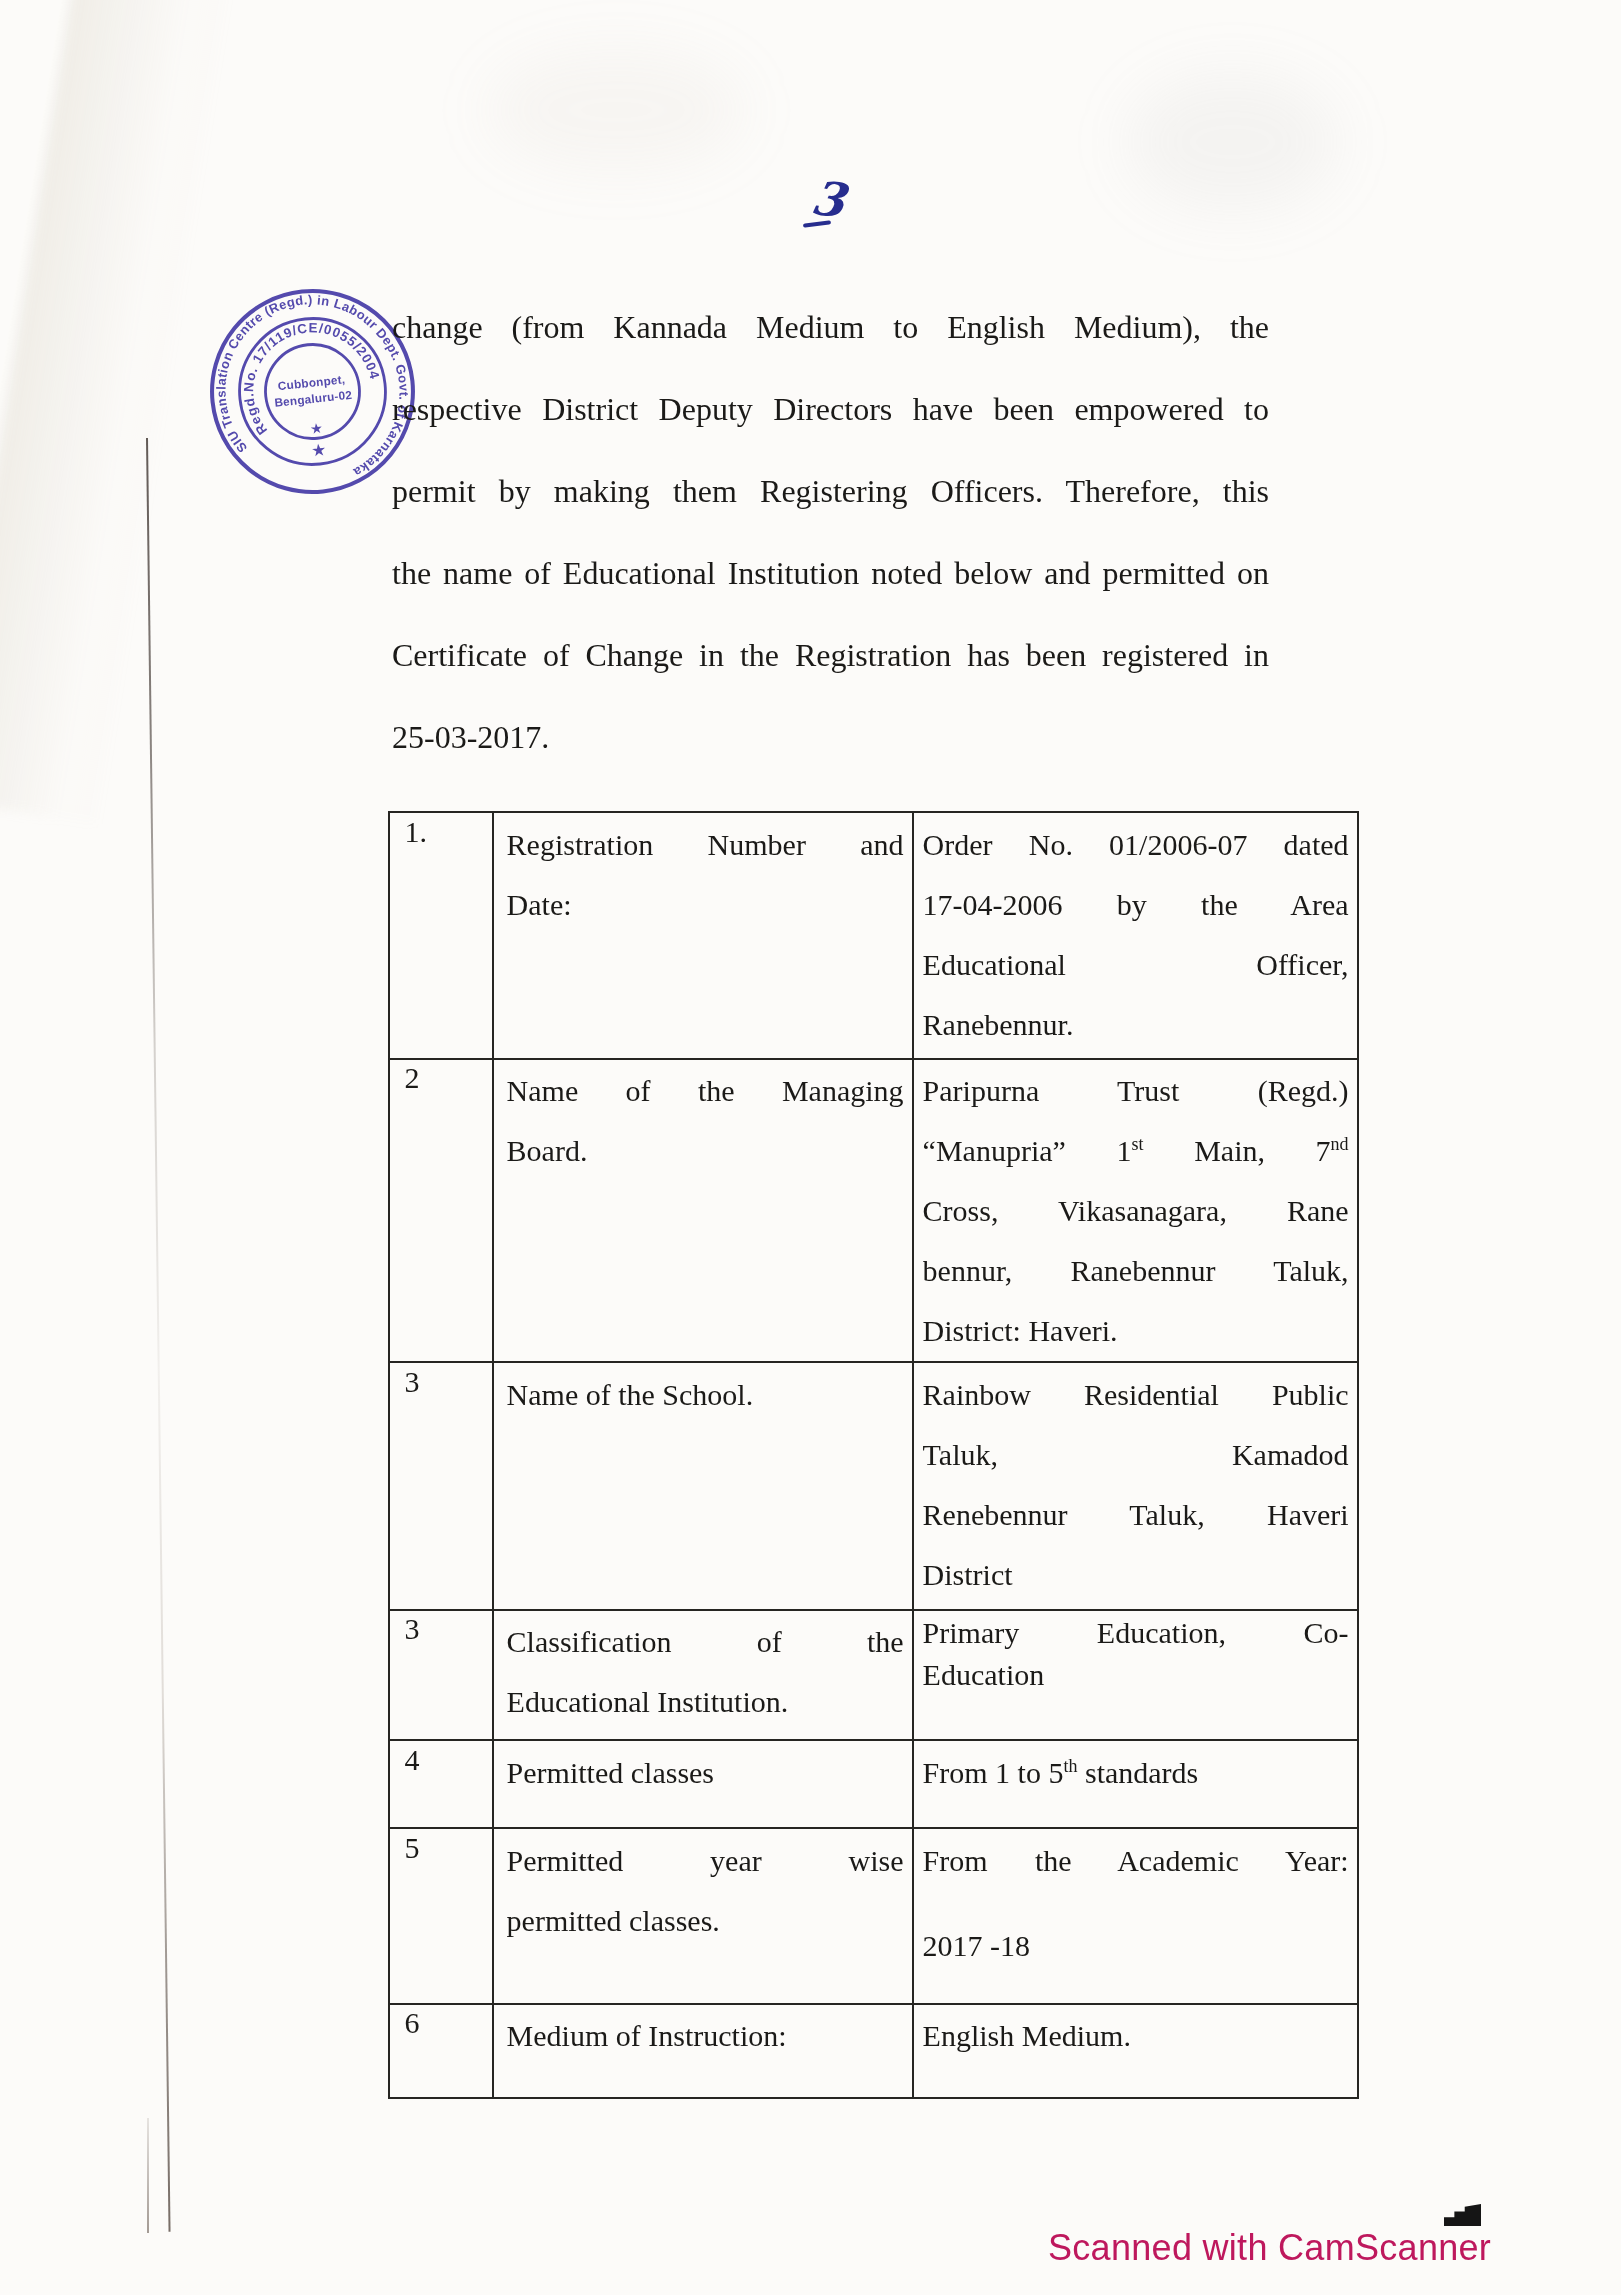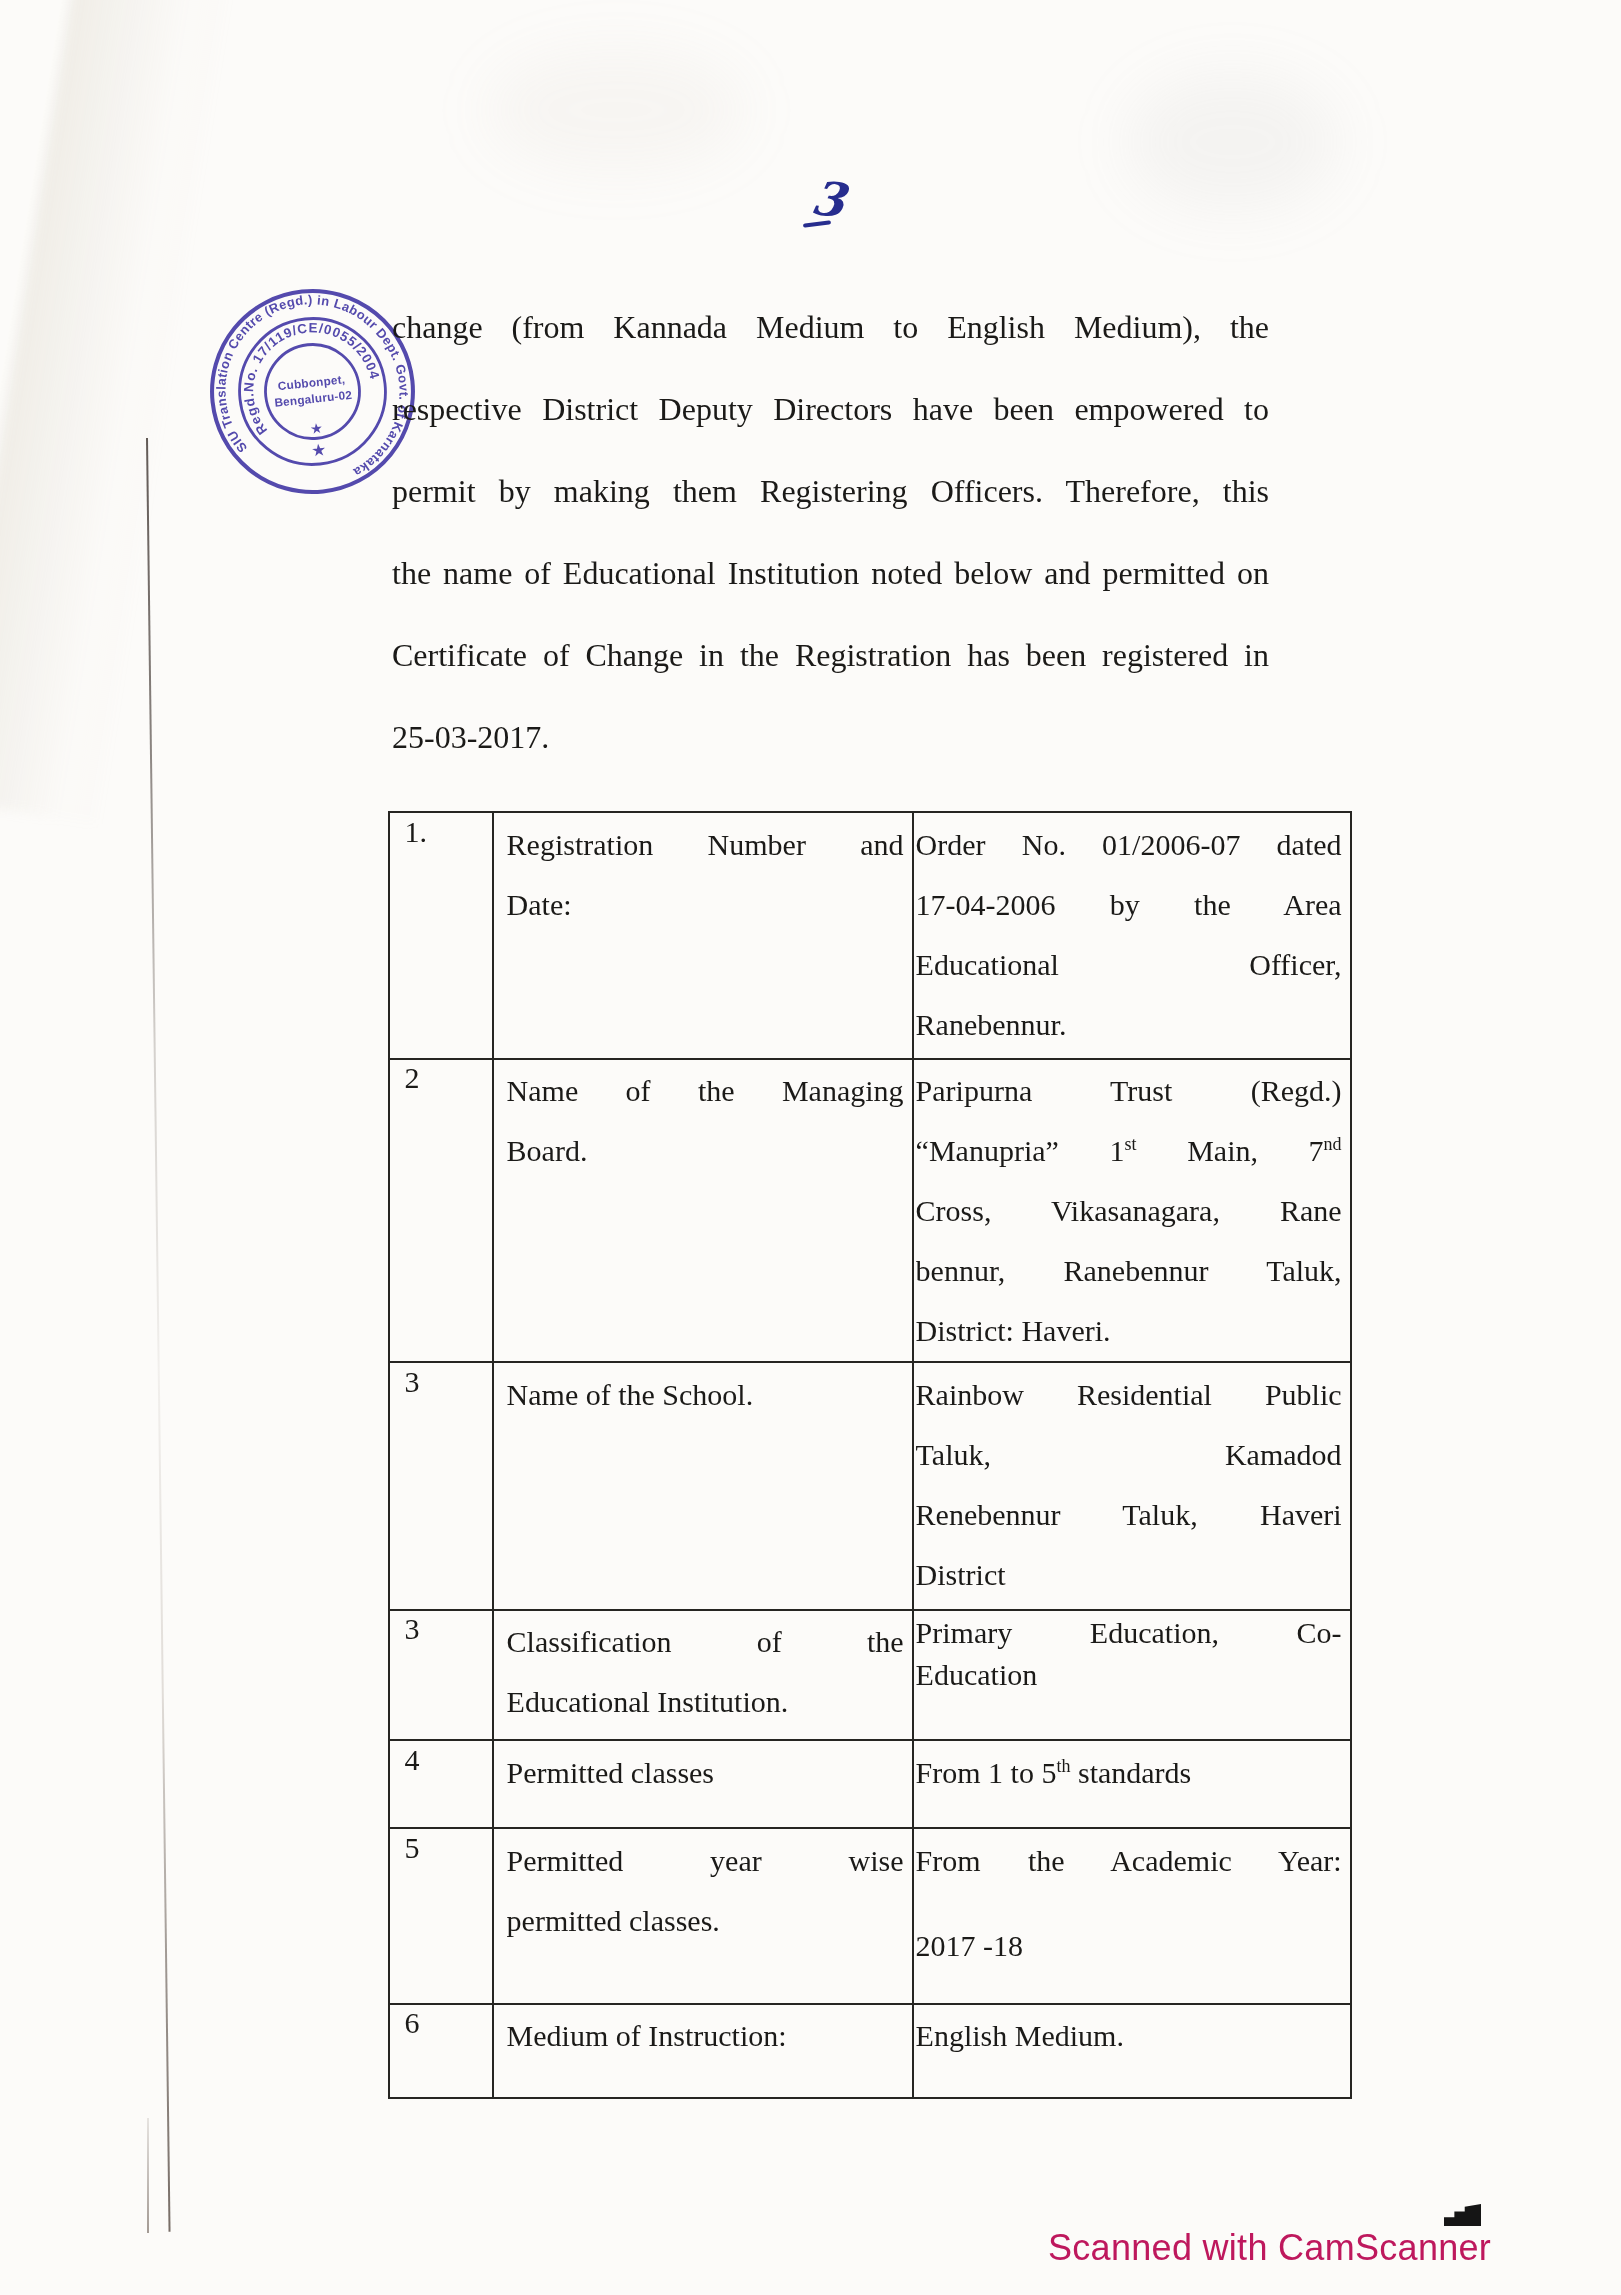--- a/index.html
+++ b/index.html
@@ -65,21 +65,21 @@
   .regtable{
     position:absolute;left:388px;top:811px;width:902px;z-index:3;
     border-collapse:collapse;table-layout:fixed;
   }
   .regtable td{
     border:2.4px solid #262522;vertical-align:top;
     font-size:30px;padding:1.6px 8px 0 13px;
   }
   .regtable td.num{width:79px;padding-left:14.6px;}
   .regtable td.lbl{width:397px;}
-  .regtable td.val{width:426px;padding-left:2px;}
+  .regtable td.val{width:426px;padding-left:9px;}
   .regtable .tline{height:60px;line-height:60px;overflow:hidden;}
   .regtable tr:nth-child(1) td{height:243px;}
   .regtable tr:nth-child(2) td{height:300px;}
   .regtable tr:nth-child(3) td{height:244px;}
   .regtable tr:nth-child(4) td{height:127px;}
   .regtable tr:nth-child(5) td{height:84px;}
   .regtable tr:nth-child(6) td{height:172px;}
   .regtable tr:nth-child(7) td{height:91px;}
   .regtable tr:nth-child(4) td.val .tline{height:42px;line-height:42px;}
   .regtable tr:nth-child(6) td.val .tline:nth-child(2){height:109px;line-height:109px;}

